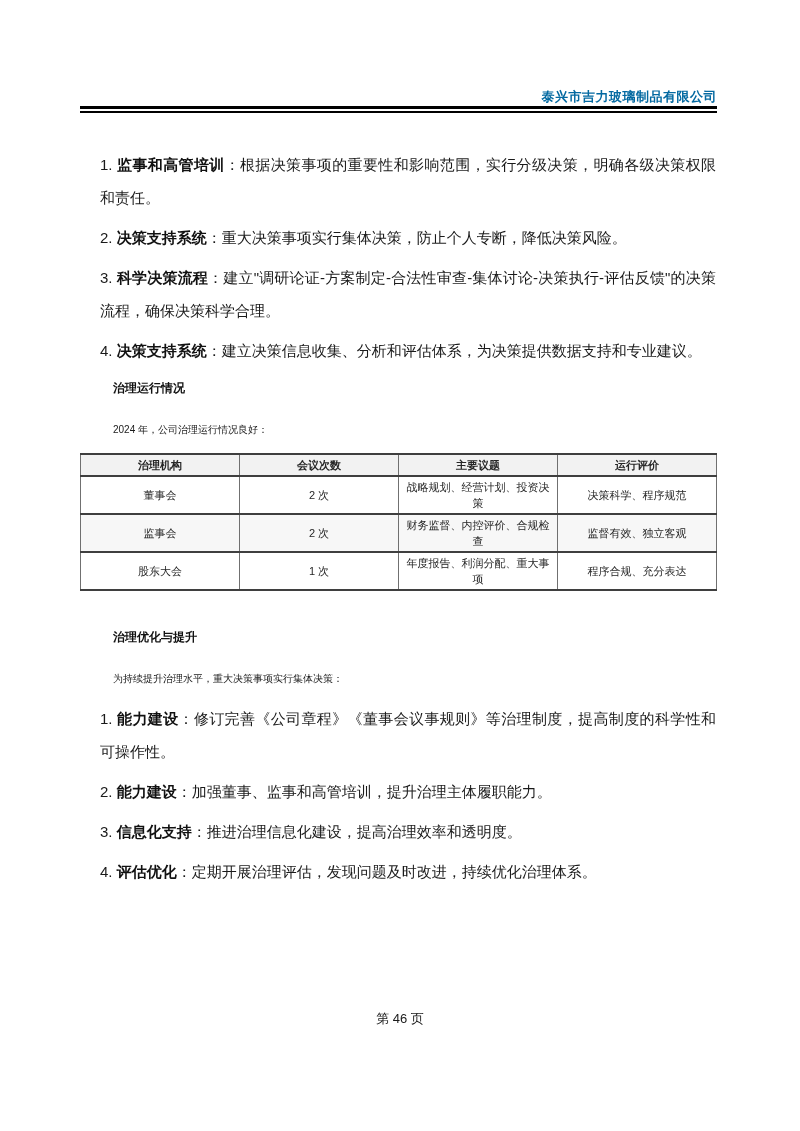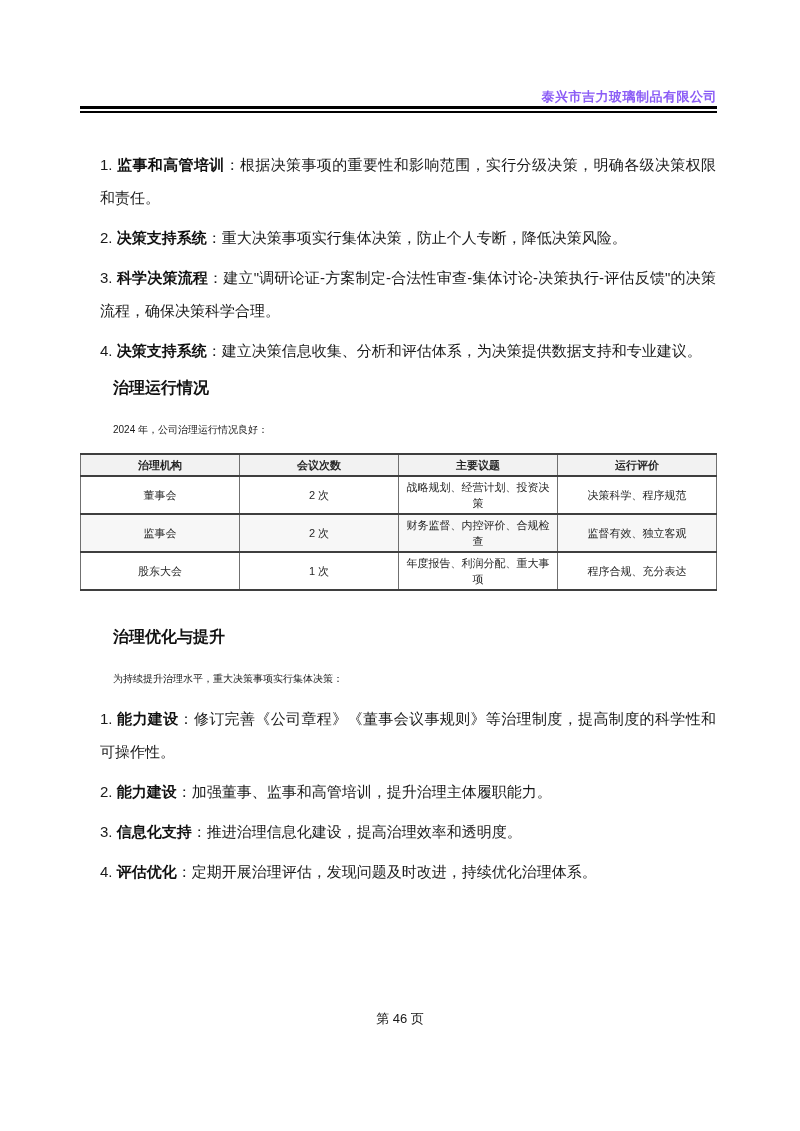--- a/index.html
+++ b/index.html
@@ -16,42 +16,42 @@
     background: #ffffff;
   }
   
   .doc-header {
     position: absolute; top: 88px; left: 80px; width: 637px;
   }
   .company-name {
     text-align: right;
     font-size: 13px;
     font-weight: bold;
-    color: #8b5cf6;
+    color: #0369a1;
     letter-spacing: 0.5px;
   }
   .header-rule {
     height: 7px;
     border-top: 3px solid #000000;
     border-bottom: 2px solid #000000;
   }
   
   .content {
     position: absolute; top: 148px; left: 100px; width: 616px;
   }
   p.item {
     font-size: 15px;
     line-height: 33px;
     text-align: justify;
     margin: 7px 0;
   }
   p.item:first-child { margin-top: 0; }
   p.item .term { font-weight: bold; color: #111111; }
   h2.section-title {
-    font-size: 16px;
+    font-size: 12px;
     line-height: 28px;
     font-weight: bold;
     color: #111111;
     margin: 2px 0 11px 13px;
   }
   p.intro {
     font-size: 10px;
     line-height: 33px;
     margin: 7px 0 7px 13px;
   }

